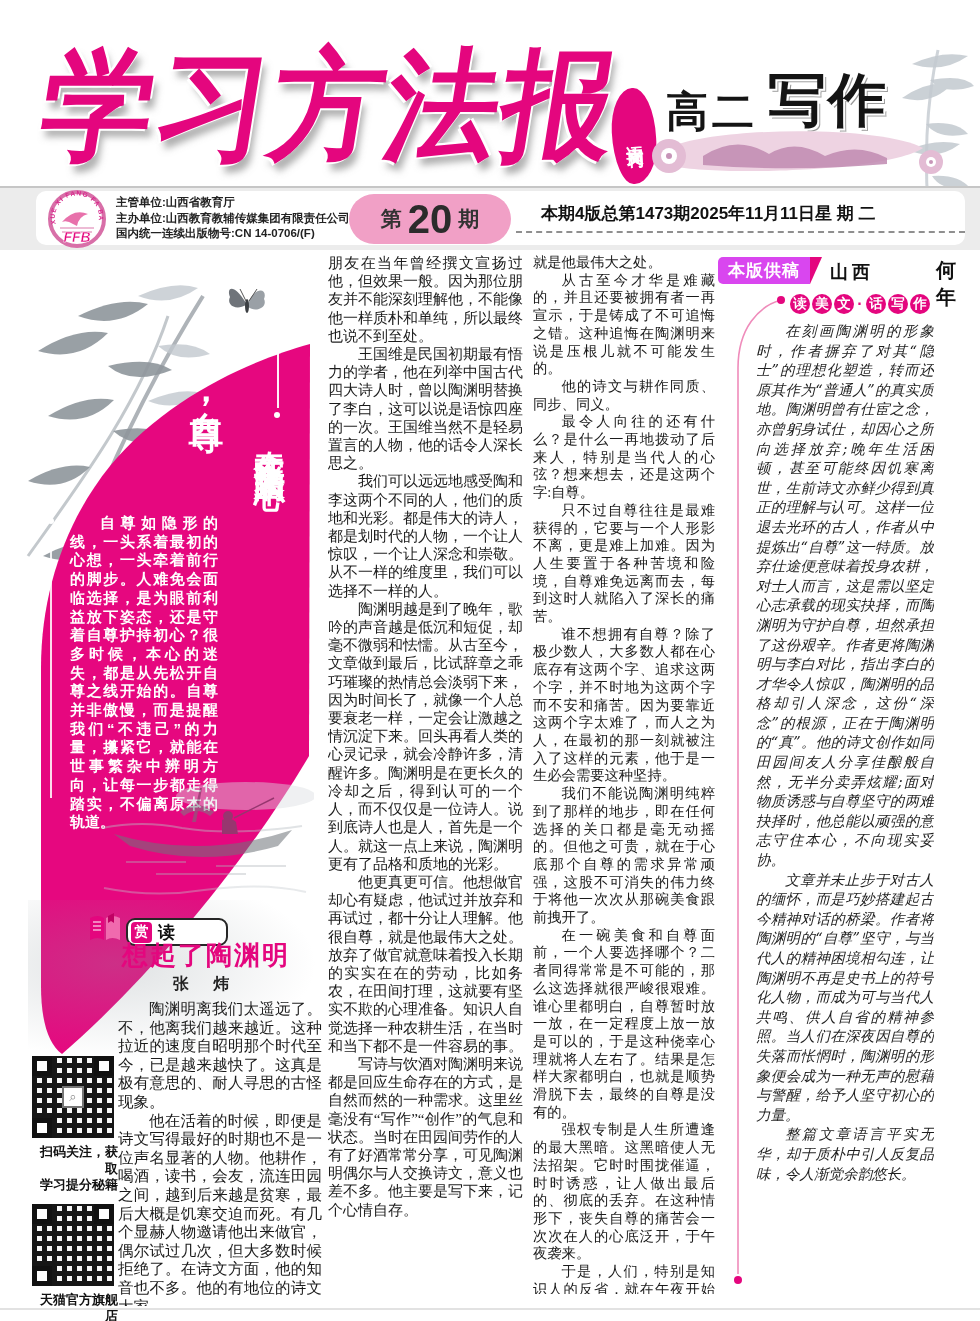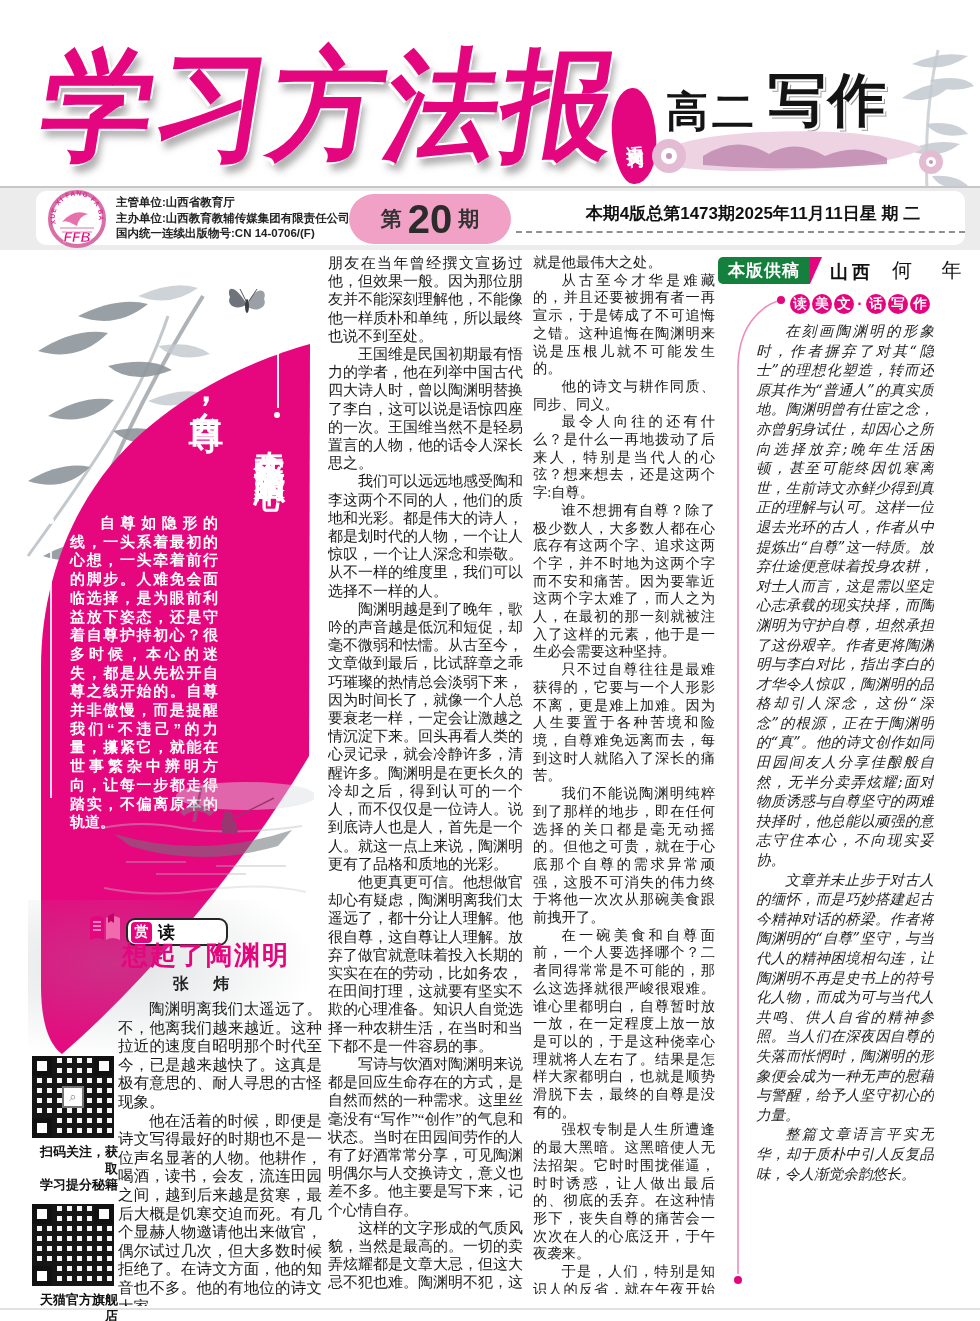--- a/index.html
+++ b/index.html
@@ -26,21 +26,21 @@
 
   
   .strip{left:0;top:186px;width:980px;height:64px;background:#ececec;border-top:2px solid #c6c6c6;box-sizing:border-box;}
   .strip-panel{left:36px;top:191px;width:929px;height:54px;background:#fff;border-radius:10px;}
   .logo{left:46px;top:188px;}
   .pubinfo{left:116px;top:195px;font-size:11.5px;font-weight:bold;color:#222;line-height:15.5px;}
   .issue-badge{left:349px;top:194px;width:162px;height:50px;background:#f1a0c6;border-radius:26px;
     display:flex;align-items:center;justify-content:center;gap:6px;color:#333;}
   .issue-badge .ch{font-size:21px;font-weight:bold;}
   .issue-badge .num{font-size:40px;font-weight:bold;color:#2b2b2b;line-height:1;}
-  .issue-meta{left:541px;top:202px;width:424px;display:flex;justify-content:center;
+  .issue-meta{left:541px;top:202px;width:424px;display:flex;justify-content:flex-start;
     font-size:17px;font-weight:bold;color:#111;}
   .meta-dash{left:516px;top:231px;width:449px;border-bottom:2px dashed #8f8f8f;}
 
   
   .bamboo-left{left:18px;top:256px;}
   .butterfly{left:224px;top:281px;}
   .feature-shape{left:28px;top:338px;}
   .vt-line{left:277px;top:352px;width:2px;height:56px;background:rgba(255,255,255,.95);}
   .vt-dot{left:274px;top:412px;width:6px;height:6px;border-radius:50%;background:#fff;}
   .vt-main{left:248px;top:426px;writing-mode:vertical-rl;color:#fff;font-size:31px;font-weight:900;
@@ -80,27 +80,27 @@
   .qr .ctr{position:absolute;inset:30px;background:#fff;border:2px solid #777;display:flex;
     align-items:center;justify-content:center;font-size:13px;color:#888;}
   .qr-cap{margin:6px 0 10px 0;text-align:center;font-size:13px;font-weight:bold;line-height:16.5px;color:#111;}
   .qr-cap span{display:block;text-align:right;}
 
   
   .col2{left:328px;top:254px;width:195px;height:1056px;overflow:hidden;font-size:15px;line-height:18.2px;}
   .col3{left:533px;top:254px;width:182px;height:1040px;overflow:hidden;font-size:14.3px;line-height:17.7px;}
 
   
-  .supply-badge{left:718px;top:257px;width:92px;height:27px;background:#15803d;color:#fff;
+  .supply-badge{left:718px;top:257px;width:92px;height:27px;background:#d946ef;color:#fff;
     border-radius:5px 0 0 5px;display:flex;align-items:center;justify-content:center;
     font-size:17px;font-weight:900;letter-spacing:1px;}
   .supply-badge:after{content:'';position:absolute;right:-12px;top:0;
     border-top:27px solid #e4067e;border-right:12px solid transparent;}
   .supply-region{left:830px;top:260px;font-size:18px;font-weight:bold;color:#111;letter-spacing:4px;}
-  .supply-name{left:892px;top:257px;font-size:20px;font-weight:400;color:#111;letter-spacing:12px;}
+  .supply-name{left:936px;top:257px;font-size:20px;font-weight:700;color:#111;letter-spacing:12px;}
   .reading-badge{left:790px;top:294px;display:flex;gap:2px;align-items:center;}
   .reading-badge span{width:20px;height:20px;border-radius:50%;background:#e4067e;color:#fff;
     font-size:13.5px;font-weight:bold;display:flex;align-items:center;justify-content:center;}
   .reading-badge span:nth-child(4){width:8px;background:none;color:#e4067e;font-size:16px;}
   .col4-curve{left:731px;top:292px;}
   .col4{left:756px;top:322px;width:178px;height:975px;overflow:hidden;
     font-family:"DejaVu Serif","Liberation Serif",serif;font-style:italic;
     font-size:14.5px;line-height:19.6px;color:#1f1f1f;}
   .col4 p{margin:0;text-indent:2em;text-align:justify;}
 
@@ -275,31 +275,30 @@
     <div class="qr-cap">
         <span>天猫官方旗舰店</span>
       </div>
   </div>
 
   <div class="abs bodycol col2">
       <p class="cont">朋友在当年曾经撰文宣扬过他，但效果一般。因为那位朋友并不能深刻理解他，不能像他一样质朴和单纯，所以最终也说不到至处。</p>
       <p>王国维是民国初期最有悟力的学者，他在列举中国古代四大诗人时，曾以陶渊明替换了李白，这可以说是语惊四座的一次。王国维当然不是轻易置言的人物，他的话令人深长思之。</p>
       <p>我们可以远远地感受陶和李这两个不同的人，他们的质地和光彩。都是伟大的诗人，都是划时代的人物，一个让人惊叹，一个让人深念和崇敬。从不一样的维度里，我们可以选择不一样的人。</p>
       <p>陶渊明越是到了晚年，歌吟的声音越是低沉和短促，却毫不微弱和怯懦。从古至今，文章做到最后，比试辞章之乖巧璀璨的热情总会淡弱下来，因为时间长了，就像一个人总要衰老一样，一定会让激越之情沉淀下来。回头再看人类的心灵记录，就会冷静许多，清醒许多。陶渊明是在更长久的冷却之后，得到认可的一个人，而不仅仅是一位诗人。说到底诗人也是人，首先是一个人。就这一点上来说，陶渊明更有了品格和质地的光彩。</p>
-      <p>他更真更可信。他想做官却心有疑虑，陶渊明离我们太遥远了，都十分让人理解。他很自尊，这自尊让人理解。放弃了做官就意味着投入长期的实实在在的劳动，比如务农，在田间打理，这就要有坚实不欺的心理准备。知识人自觉选择一种农耕生活，在当时和当下都不是一件容易的事。</p>
+      <p>他更真更可信。他想做官却心有疑虑，他试过并放弃和再试过，都十分让人理解。他很自尊，就是他最伟大之处。放弃了做官就意味着投入长期的实实在在的劳动，比如务农，在田间打理，这就要有坚实不欺的心理准备。知识人自觉选择一种农耕生活，在当时和当下都不是一件容易的事。</p>
       <p>写诗与饮酒对陶渊明来说都是回应生命存在的方式，是自然而然的一种需求。这里丝毫没有“写作”“创作”的气息和状态。当时在田园间劳作的人有了好酒常常分享，可见陶渊明偶尔与人交换诗文，意义也差不多。他主要是写下来，记个心情自存。</p>
-      <p>这样的文字形成的气质风貌，当然是最高的。一切的卖弄炫耀都是文章大忌，但这大忌不犯也难。陶渊明不犯，这</p>
     </div>
   <div class="abs bodycol col3">
       <p class="cont">就是他最伟大之处。</p>
       <p>从古至今才华是难藏的，并且还要被拥有者一再宣示，于是铸成了不可追悔之错。这种追悔在陶渊明来说是压根儿就不可能发生的。</p>
       <p>他的诗文与耕作同质、同步、同义。</p>
       <p>最令人向往的还有什么？是什么一再地拨动了后来人，特别是当代人的心弦？想来想去，还是这两个字:自尊。</p>
+      <p>只不过自尊往往是最难获得的，它要与一个人形影不离，更是难上加难。因为人生要置于各种苦境和险境，自尊难免远离而去，每到这时人就陷入了深长的痛苦。</p>
       <p>谁不想拥有自尊？除了极少数人，大多数人都在心底存有这两个字、追求这两个字，并不时地为这两个字而不安和痛苦。因为要靠近这两个字太难了，而人之为人，在最初的那一刻就被注入了这样的元素，他于是一生必会需要这种坚持。</p>
-      <p>只不过自尊往往是最难获得的，它要与一个人形影不离，更是难上加难。因为人生要置于各种苦境和险境，自尊难免远离而去，每到这时人就陷入了深长的痛苦。</p>
       <p>我们不能说陶渊明纯粹到了那样的地步，即在任何选择的关口都是毫无动摇的。但他之可贵，就在于心底那个自尊的需求异常顽强，这股不可消失的伟力终于将他一次次从那碗美食跟前拽开了。</p>
       <p>在一碗美食和自尊面前，一个人要选择哪个？二者同得常常是不可能的，那么这选择就很严峻很艰难。谁心里都明白，自尊暂时放一放，在一定程度上放一放是可以的，于是这种侥幸心理就将人左右了。结果是怎样大家都明白，也就是顺势滑脱下去，最终的自尊是没有的。</p>
       <p>强权专制是人生所遭逢的最大黑暗。这黑暗使人无法招架。它时时围拢催逼，时时诱惑，让人做出最后的、彻底的丢弃。在这种情形下，丧失自尊的痛苦会一次次在人的心底泛开，于午夜袭来。</p>
       <p>于是，人们，特别是知识人的反省，就在午夜开始了。这反省会是隐隐的、不绝如缕的。与这反省同时出现的一个身影，可能就是陶渊明吧。</p>
     </div>
 
   <div class="abs supply-badge">本版供稿</div>
   <div class="abs supply-region">山西</div>
   <div class="abs supply-name">何 年</div>
 

